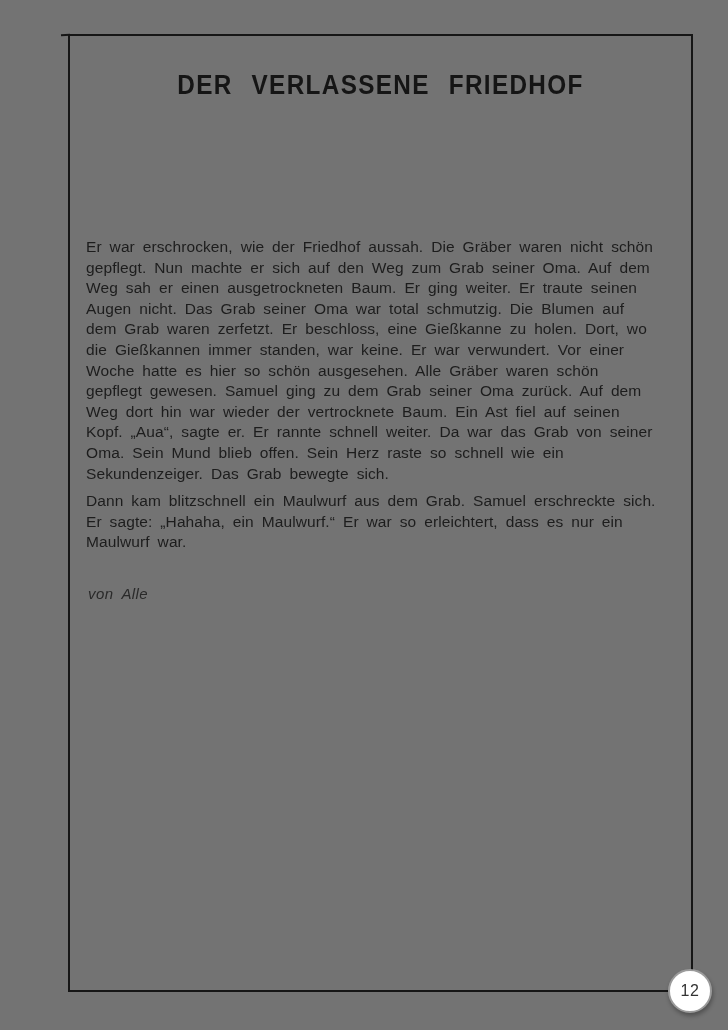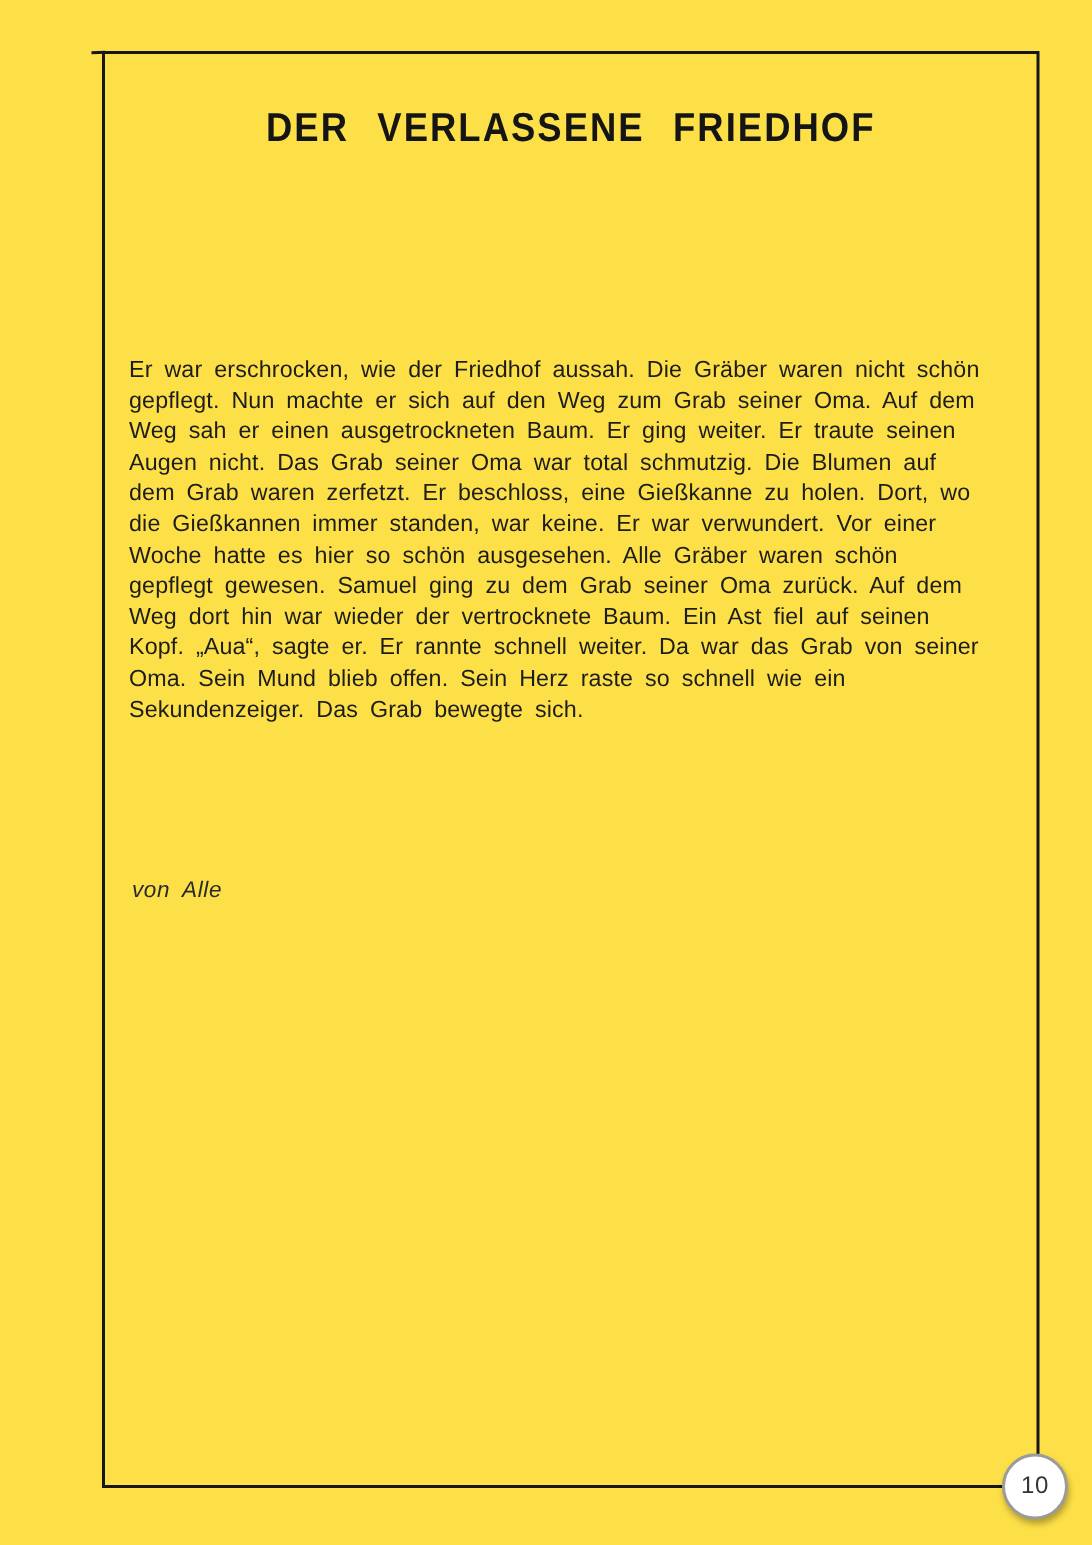--- a/index.html
+++ b/index.html
@@ -3,21 +3,21 @@
 <meta charset="utf-8">
 <style>
   * { margin: 0; padding: 0; box-sizing: border-box; }
   html, body { width: 728px; height: 1030px; background: #ffffff; }
   body { font-family: "Liberation Sans", sans-serif; color: #1d1d1d; }
 
   .sheet {
     position: relative;
     width: 728px;
     height: 1030px;
-    background: #fde047;
+    background: #737373;
     overflow: hidden;
   }
 
   
   .frame {
     position: absolute;
     left: 68px;
     top: 34px;
     width: 625px;
     height: 958px;
@@ -102,20 +102,21 @@
 
 <div class="sheet">
 
   <div class="frame"></div>
 
   <h1 class="title">DER VERLASSENE FRIEDHOF</h1>
 
 
   <p class="para para-main">Er war erschrocken, wie der Friedhof aussah. Die Gräber waren nicht schön gepflegt. Nun machte er sich auf den Weg zum Grab seiner Oma. Auf dem Weg sah er einen ausgetrockneten Baum. Er ging weiter. Er traute seinen Augen nicht. Das Grab seiner Oma war total schmutzig. Die Blumen auf dem Grab waren zerfetzt. Er beschloss, eine Gießkanne zu holen. Dort, wo die Gießkannen immer standen, war keine. Er war verwundert. Vor einer Woche hatte es hier so schön ausgesehen. Alle Gräber waren schön gepflegt gewesen. Samuel ging zu dem Grab seiner Oma zurück. Auf dem Weg dort hin war wieder der vertrocknete Baum. Ein Ast fiel auf seinen Kopf. „Aua“, sagte er. Er rannte schnell weiter. Da war das Grab von seiner Oma. Sein Mund blieb offen. Sein Herz raste so schnell wie ein Sekundenzeiger. Das Grab bewegte sich.</p>
 
+  <p class="para para-ending">Dann kam blitzschnell ein Maulwurf aus dem Grab. Samuel erschreckte sich. Er sagte: „Hahaha, ein Maulwurf.“ Er war so erleichtert, dass es nur ein Maulwurf war.</p>
 
   <div class="author">von Alle</div>
 
   <div class="page-number-circle">
-    <span>10</span>
+    <span>12</span>
   </div>
 
 </div>
 
 </body></html>

